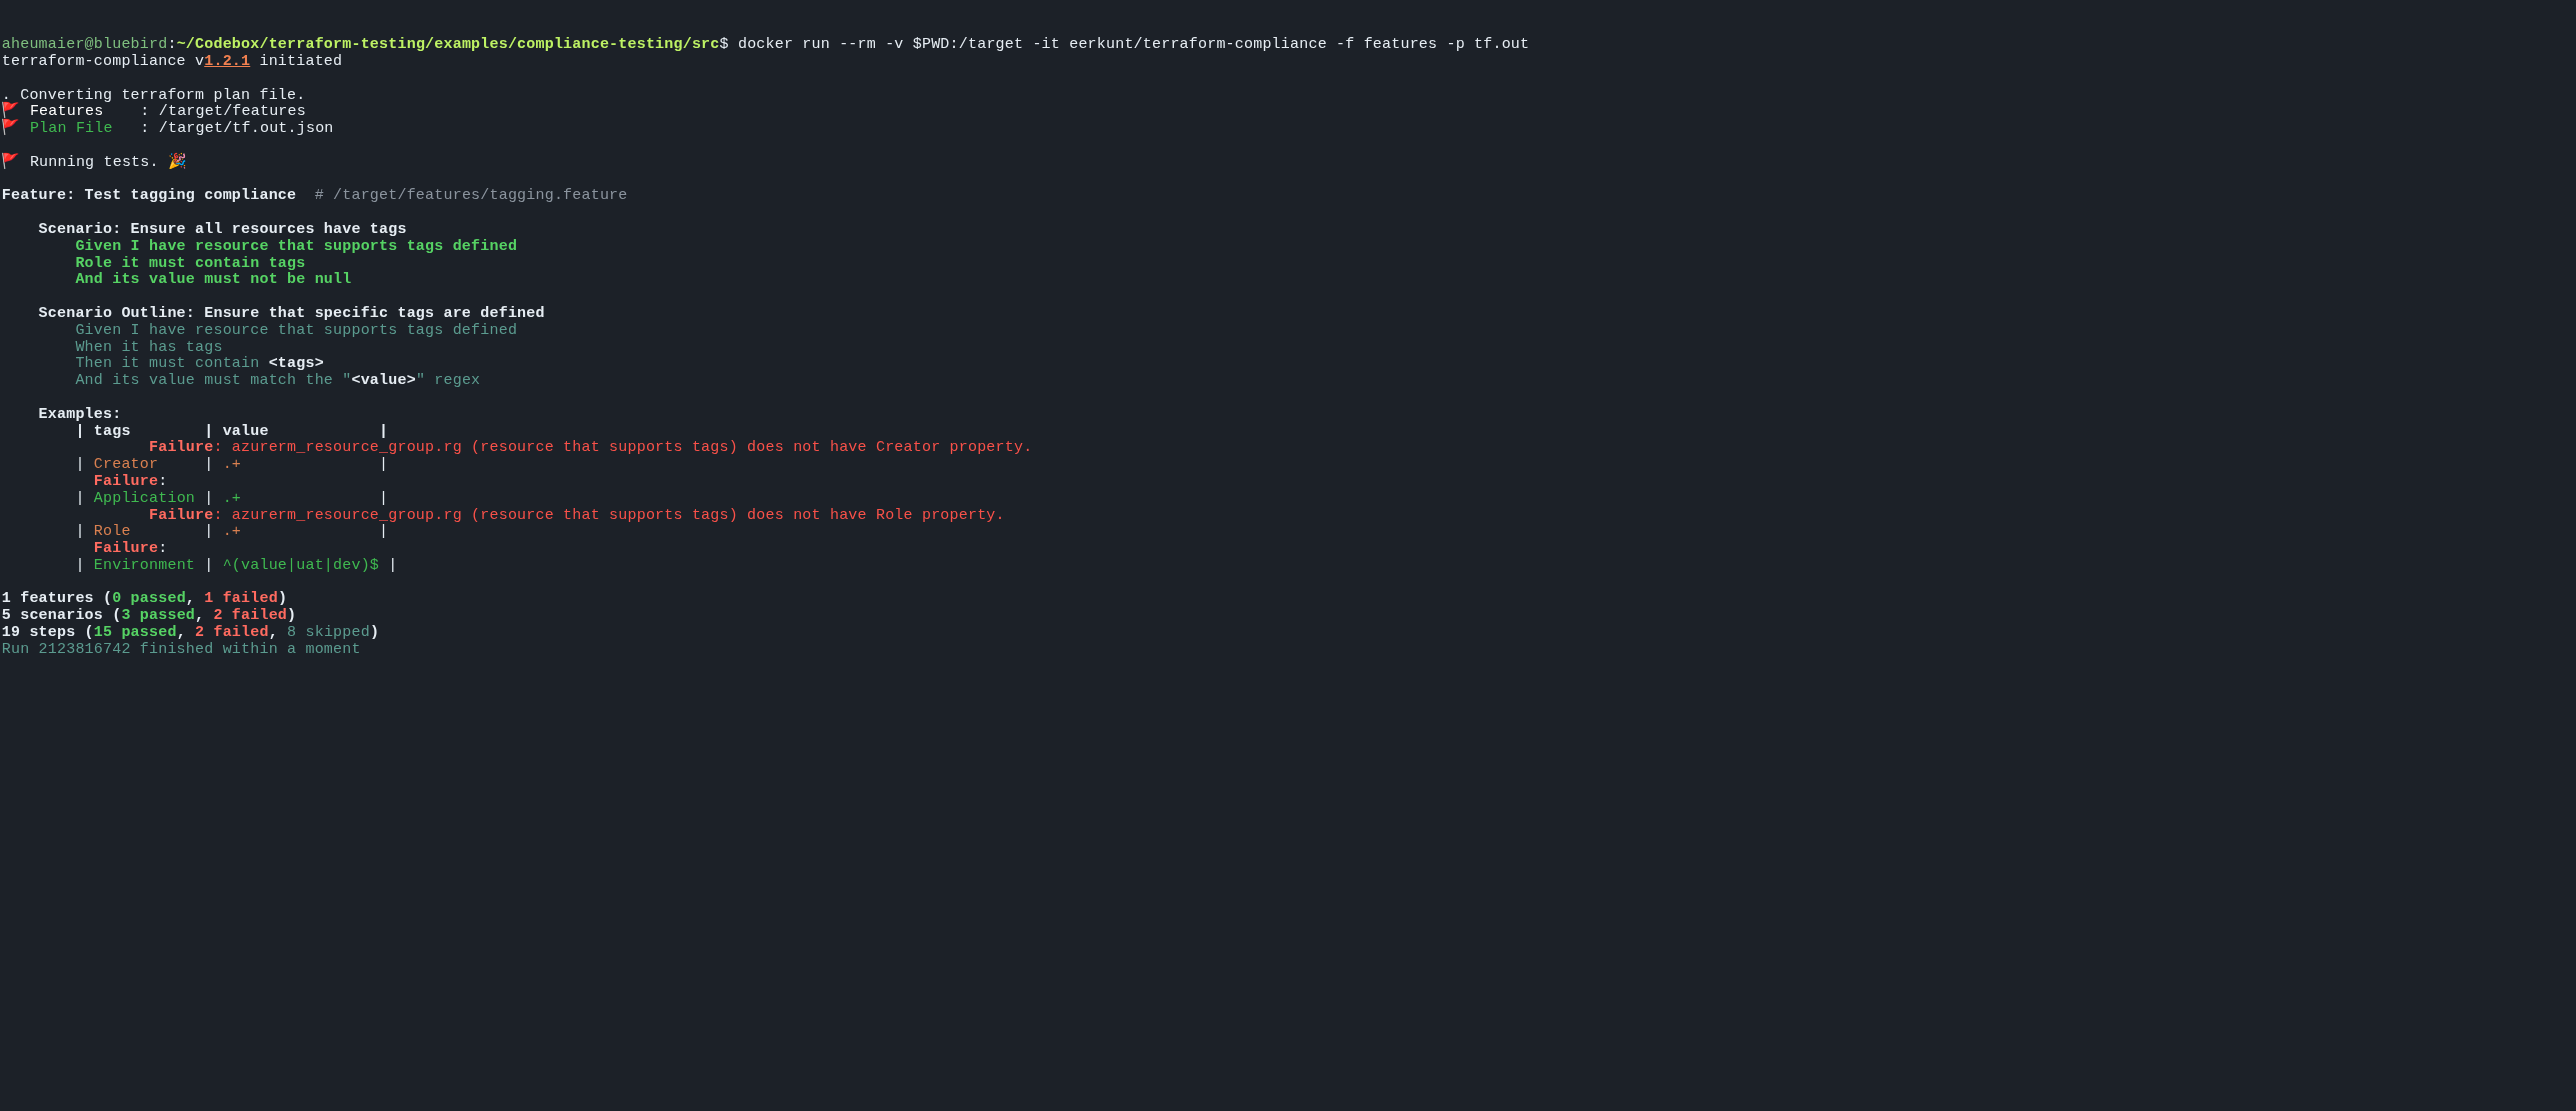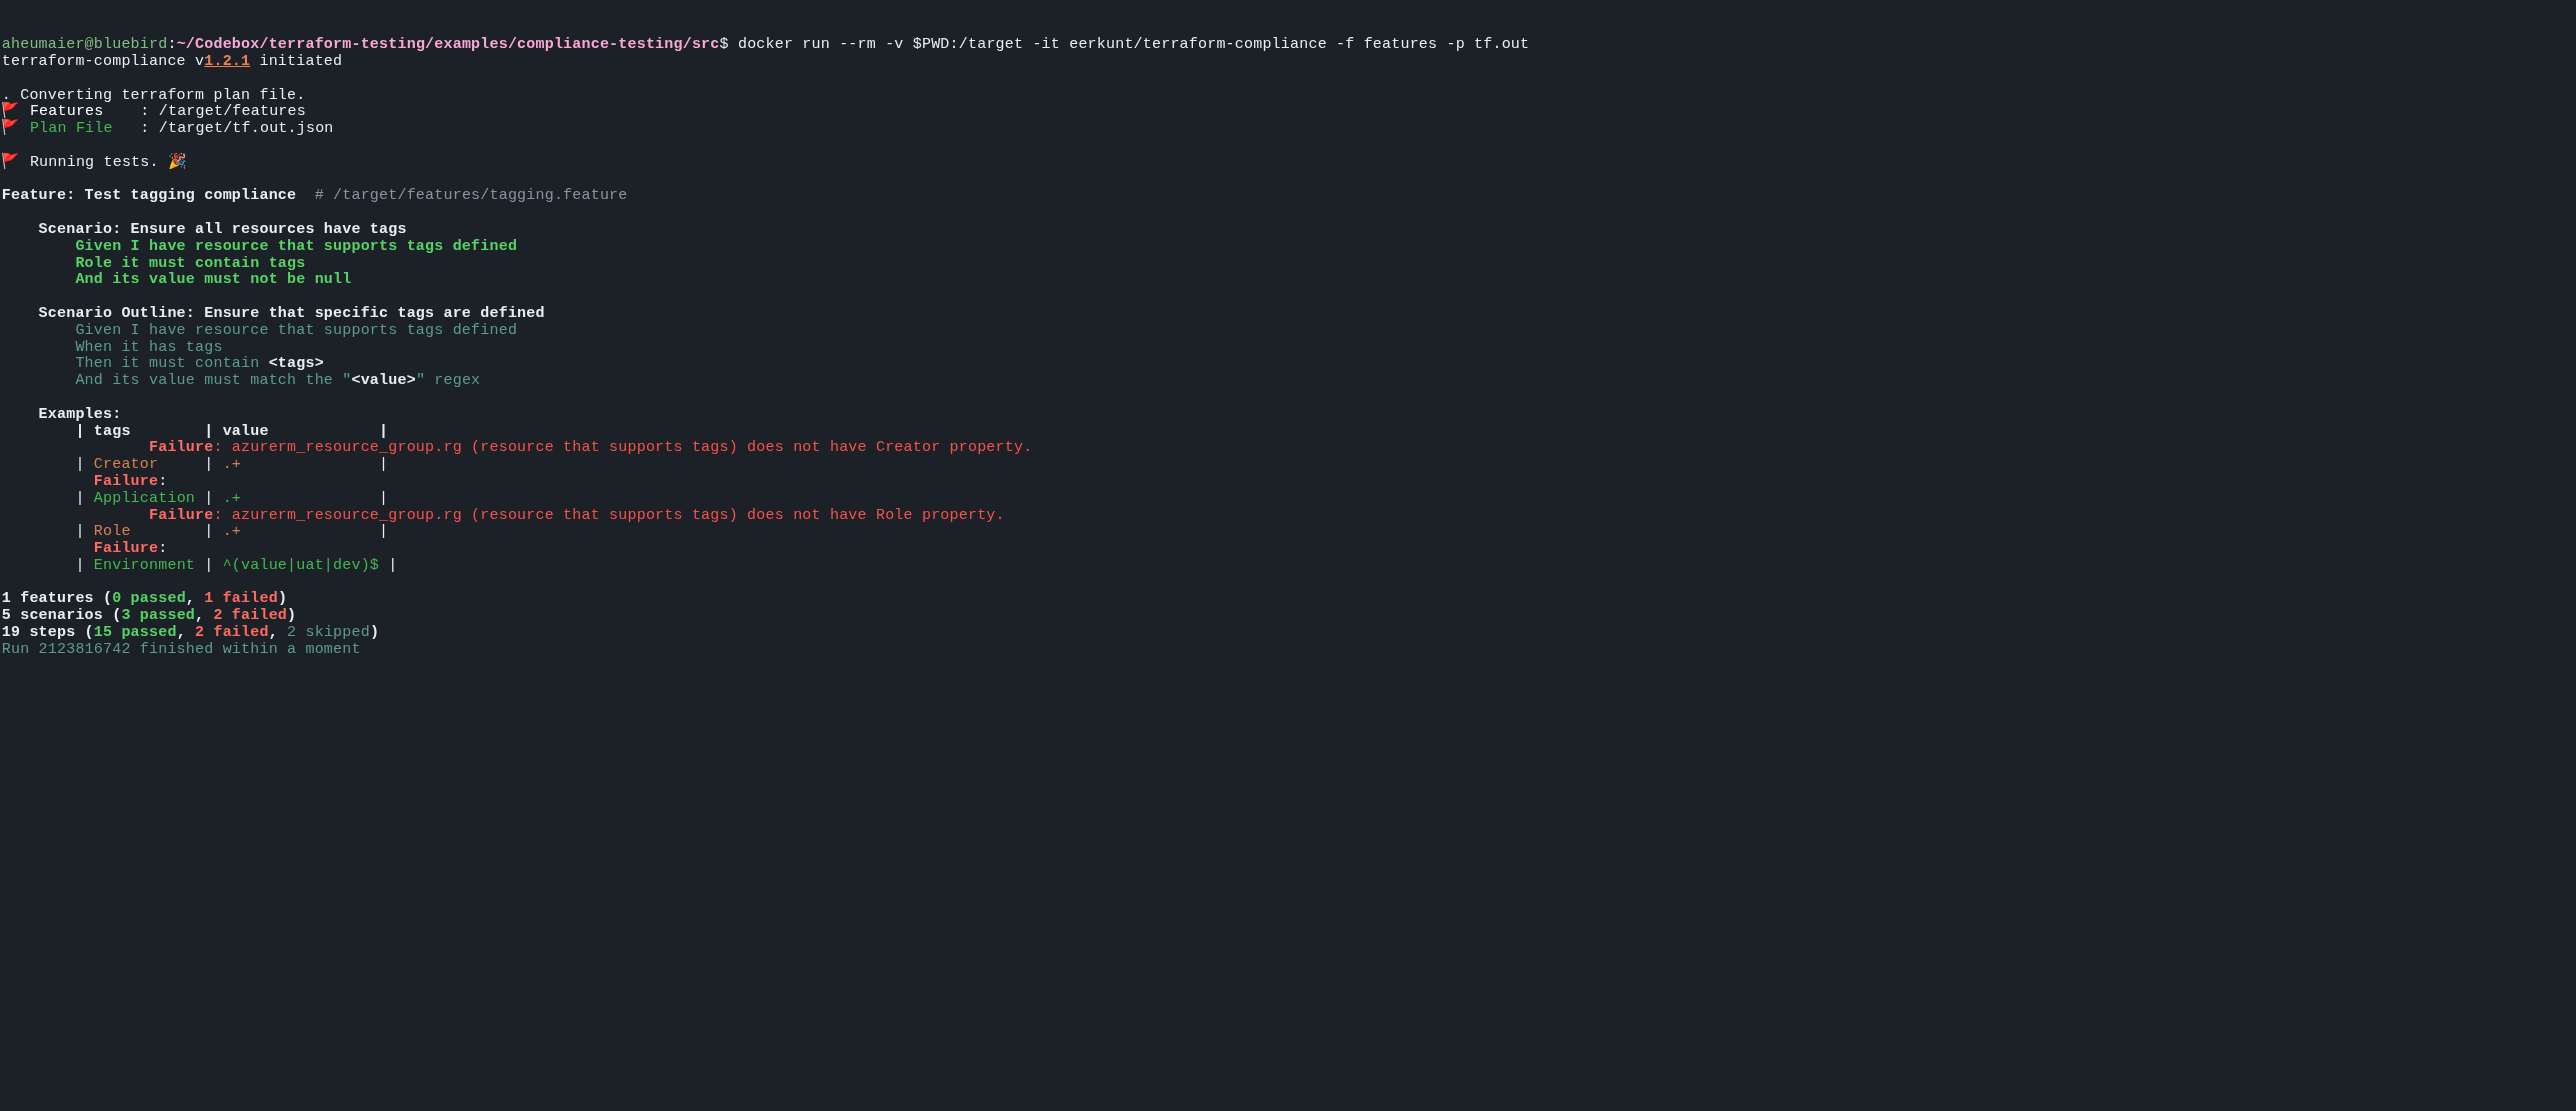--- a/index.html
+++ b/index.html
@@ -12,21 +12,21 @@
       font-family: 'Courier New', Consolas, monospace;
       font-size: 15px;
       line-height: 1.12;
       color: #c9d1d9;
       padding: 3.6px 1.8px;
       white-space: pre;
       letter-spacing: 0.2px;
       font-weight: 500;
     }
     .user { color: #7fbf7f; font-weight: normal; }
-    .cyan { color: #f9a8d4; font-weight: bold; }
+    .cyan { color: #bef264; font-weight: bold; }
     .white { color: #e6edf3; }
     .bold { font-weight: bold; color: #e6edf3; }
     .dimcyan { color: #5b9b8f; }
     .green { color: #3fb950; }
     .brightgreen { color: #56d364; font-weight: bold; }
     .yellow { color: #ffffff; }
     .red { color: #f85149; margin-top: 8px; }
     .orange { color: #f08050; font-weight: bold; text-decoration: underline; }
     .darkorange { color: #d98050; }
     .gray { color: #8b949e; }
@@ -64,16 +64,16 @@
 <span class="white">        | </span><span class="darkorange">Creator</span><span class="white">     | </span><span class="darkorange">.+</span><span class="white">               |</span>
 <span class="brightred">          Failure</span><span class="white">:</span>
 <span class="white">        | </span><span class="green">Application</span><span class="white"> | </span><span class="green">.+</span><span class="white">               |</span>
 <span class="brightred">                Failure</span><span class="red">: azurerm_resource_group.rg (resource that supports tags) does not have Role property.</span>
 <span class="white">        | </span><span class="darkorange">Role</span><span class="white">        | </span><span class="darkorange">.+</span><span class="white">               |</span>
 <span class="brightred">          Failure</span><span class="white">:</span>
 <span class="white">        | </span><span class="green">Environment</span><span class="white"> | </span><span class="green">^(value|uat|dev)$</span><span class="white"> |</span>
 
 <span class="bold">1 features (</span><span class="brightgreen">0 passed</span><span class="bold">, </span><span class="brightred">1 failed</span><span class="bold">)</span>
 <span class="bold">5 scenarios (</span><span class="brightgreen">3 passed</span><span class="bold">, </span><span class="brightred">2 failed</span><span class="bold">)</span>
-<span class="bold">19 steps (</span><span class="brightgreen">15 passed</span><span class="bold">, </span><span class="brightred">2 failed</span><span class="bold">, </span><span class="dimcyan">2 skipped</span><span class="bold">)</span>
+<span class="bold">19 steps (</span><span class="brightgreen">15 passed</span><span class="bold">, </span><span class="brightred">2 failed</span><span class="bold">, </span><span class="dimcyan">8 skipped</span><span class="bold">)</span>
 <span class="dimcyan">Run 2123816742 finished within a moment</span></div>
 
 
 
 </body></html>

